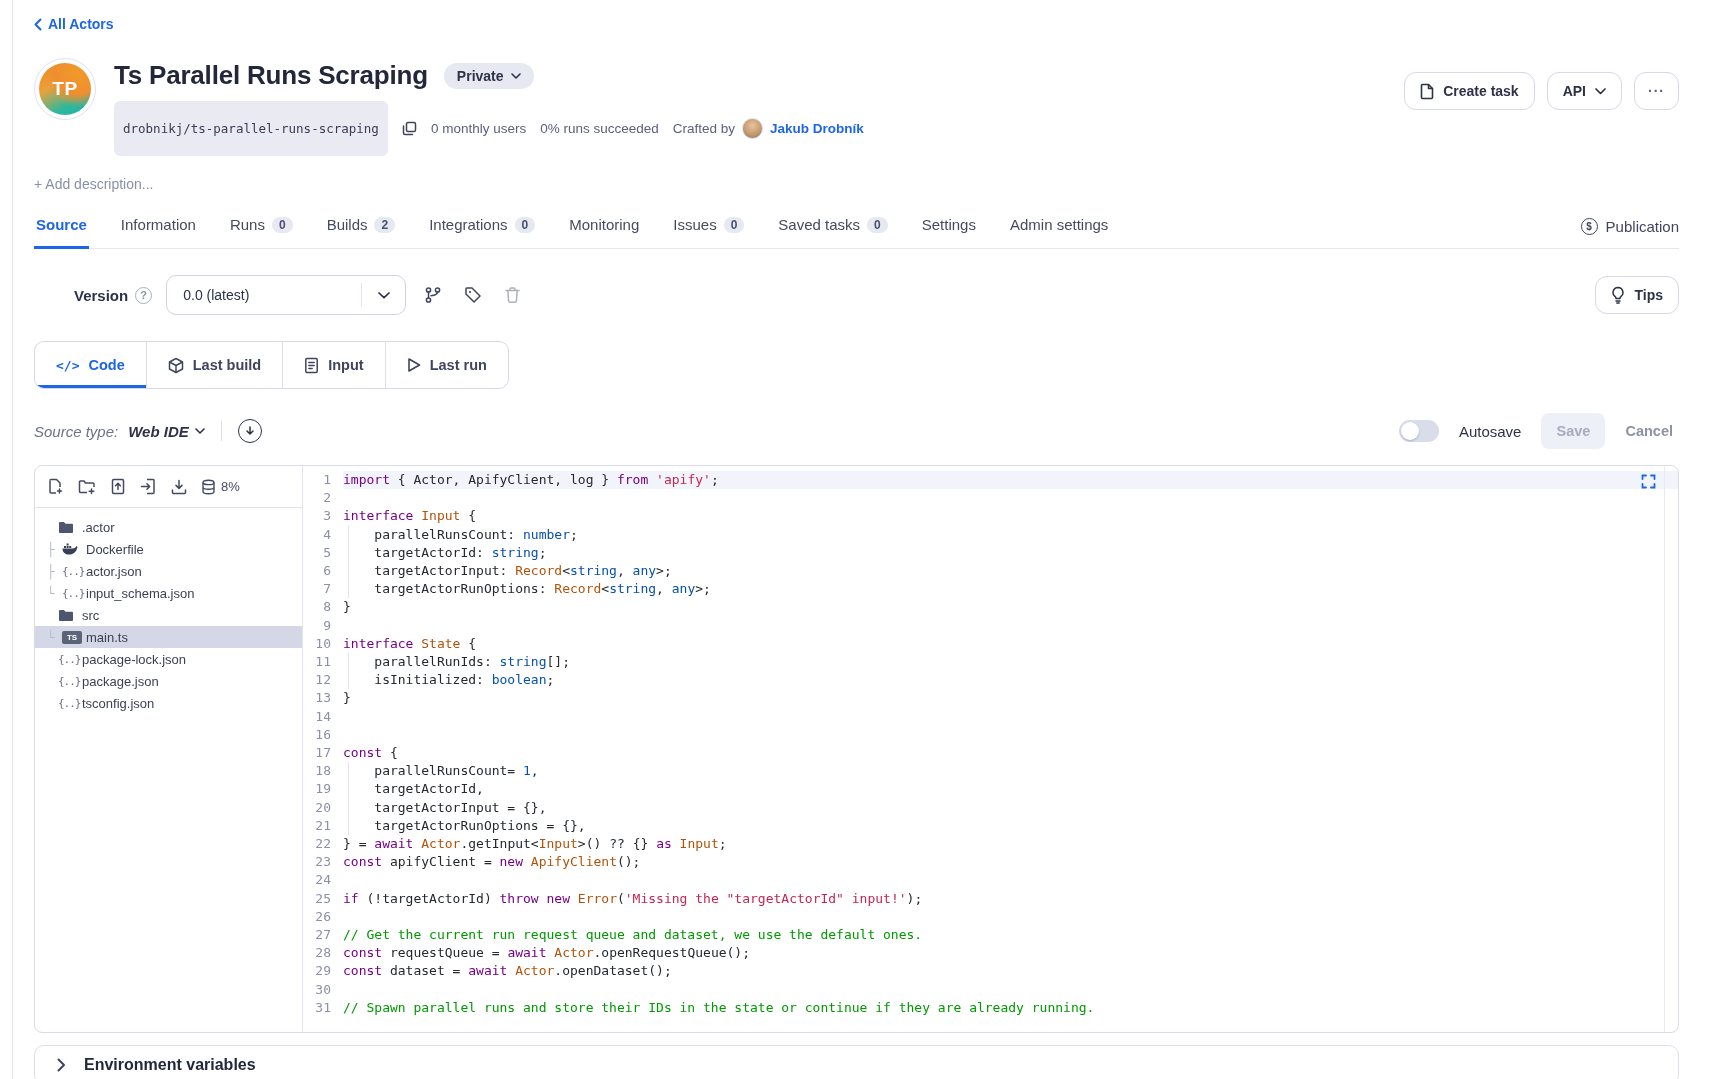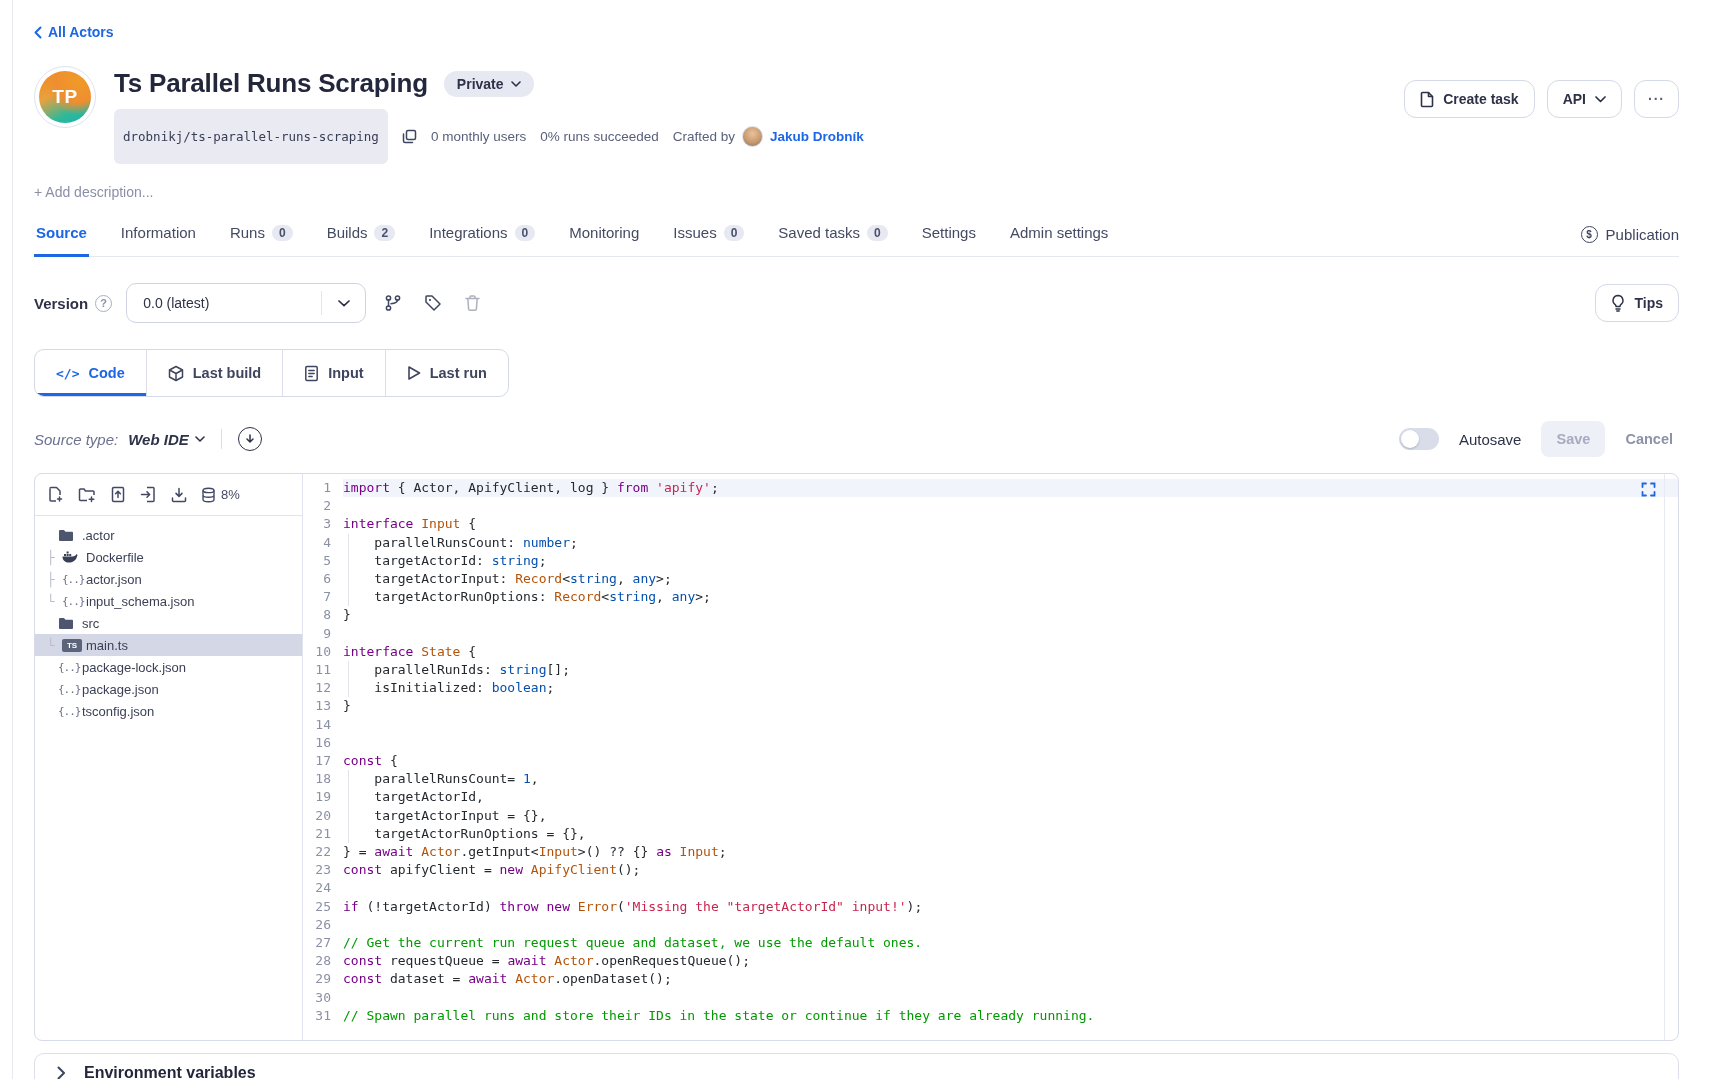--- a/index.html
+++ b/index.html
@@ -2,21 +2,21 @@
 <html><head>
 <meta charset="utf-8">
 <style>
   * { margin:0; padding:0; box-sizing:border-box; }
   html,body { width:1709px; height:1079px; overflow:hidden; background:#fff;
     font-family:"Liberation Sans", sans-serif; color:#2e3248; }
   .page { position:relative; width:1709px; height:1079px; padding:0 30px 0 34px; }
   .left-rail { position:absolute; left:12px; top:0; bottom:0; width:1px; background:#e7e9f2; }
 
   
-  .back-row { padding-top:24px; display:flex; align-items:center; gap:6px; color:#1d66e5; font-size:14px; font-weight:700; cursor:pointer; width:max-content; }
+  .back-row { padding-top:16px; display:flex; align-items:center; gap:6px; color:#1d66e5; font-size:14px; font-weight:700; cursor:pointer; width:max-content; }
   .back-row svg { display:block; }
 
   
   .actor-header { margin-top:26px; display:flex; justify-content:space-between; align-items:flex-start; }
   .hdr-left { display:flex; gap:18px; }
   .avatar-ring { width:62px; height:62px; border-radius:50%; border:1px solid #dfe2f0; display:flex; align-items:center; justify-content:center; background:#fff; }
   .avatar { width:52px; height:52px; border-radius:50%; background:
      radial-gradient(circle at 75% 18%, #f09a28 0%, #ef8e2f 38%, rgba(239,142,47,0) 60%),
      linear-gradient(150deg,#ef9029 15%, #e8a23d 38%, #2fb89a 72%, #17b3ae 100%);
      display:flex; align-items:center; justify-content:center; color:#fff; font-weight:800; font-size:19px; letter-spacing:.5px; }
@@ -40,21 +40,21 @@
   .tabs-row { margin-top:14px; display:flex; justify-content:space-between; align-items:flex-end; border-bottom:1px solid #e4e6f0; }
   .tabs { display:flex; gap:30px; }
   .tab { padding:10px 2px 13px; font-size:15px; color:#454a63; display:flex; align-items:center; gap:7px; cursor:pointer; border-bottom:3px solid transparent; margin-bottom:-1px; }
   .tab.active { color:#1d66e5; font-weight:700; border-bottom-color:#1d66e5; }
   .tab .badge { background:#e6e8f2; color:#4b506b; font-size:12px; border-radius:9px; padding:1px 7px; font-weight:600; }
   .publication { display:flex; align-items:center; gap:8px; font-size:15px; color:#3f455f; padding-bottom:13px; cursor:pointer; }
   .dollar-circle { width:17px; height:17px; border:1.6px solid #3f455f; border-radius:50%; display:flex; align-items:center; justify-content:center; font-size:10px; font-weight:700; }
 
   
   .version-row { margin-top:26px; display:flex; justify-content:space-between; align-items:center; }
-  .version-left { display:flex; align-items:center; gap:14px; }
+  .version-left { display:flex; align-items:center; gap:14px;margin-left:40px; }
   .version-label { font-size:15px; font-weight:700; color:#2e3248; display:flex; align-items:center; gap:7px; }
   .help-circle { width:17px; height:17px; border:1.4px solid #aab0c6; border-radius:50%; color:#8a90a8; font-size:11px; font-weight:700; display:flex; align-items:center; justify-content:center; cursor:pointer; }
   .select { width:240px; height:40px; border:1px solid #cfd3e4; border-radius:10px; background:#fff; display:flex; align-items:center; justify-content:space-between; padding-left:16px; font-size:14px; cursor:pointer; }
   .select .chev-zone { width:44px; height:24px; border-left:1px solid #e2e4ef; display:flex; align-items:center; justify-content:center; }
   .icon-btn { background:none; border:none; cursor:pointer; display:flex; padding:4px; }
   .icon-btn.disabled { opacity:.42; cursor:default; }
   .tips-btn { height:38px; }
 
   
   .view-tabs { margin-top:26px; display:flex; width:max-content; border:1px solid #d5d8e6; border-radius:10px; overflow:hidden; background:#fff; }

